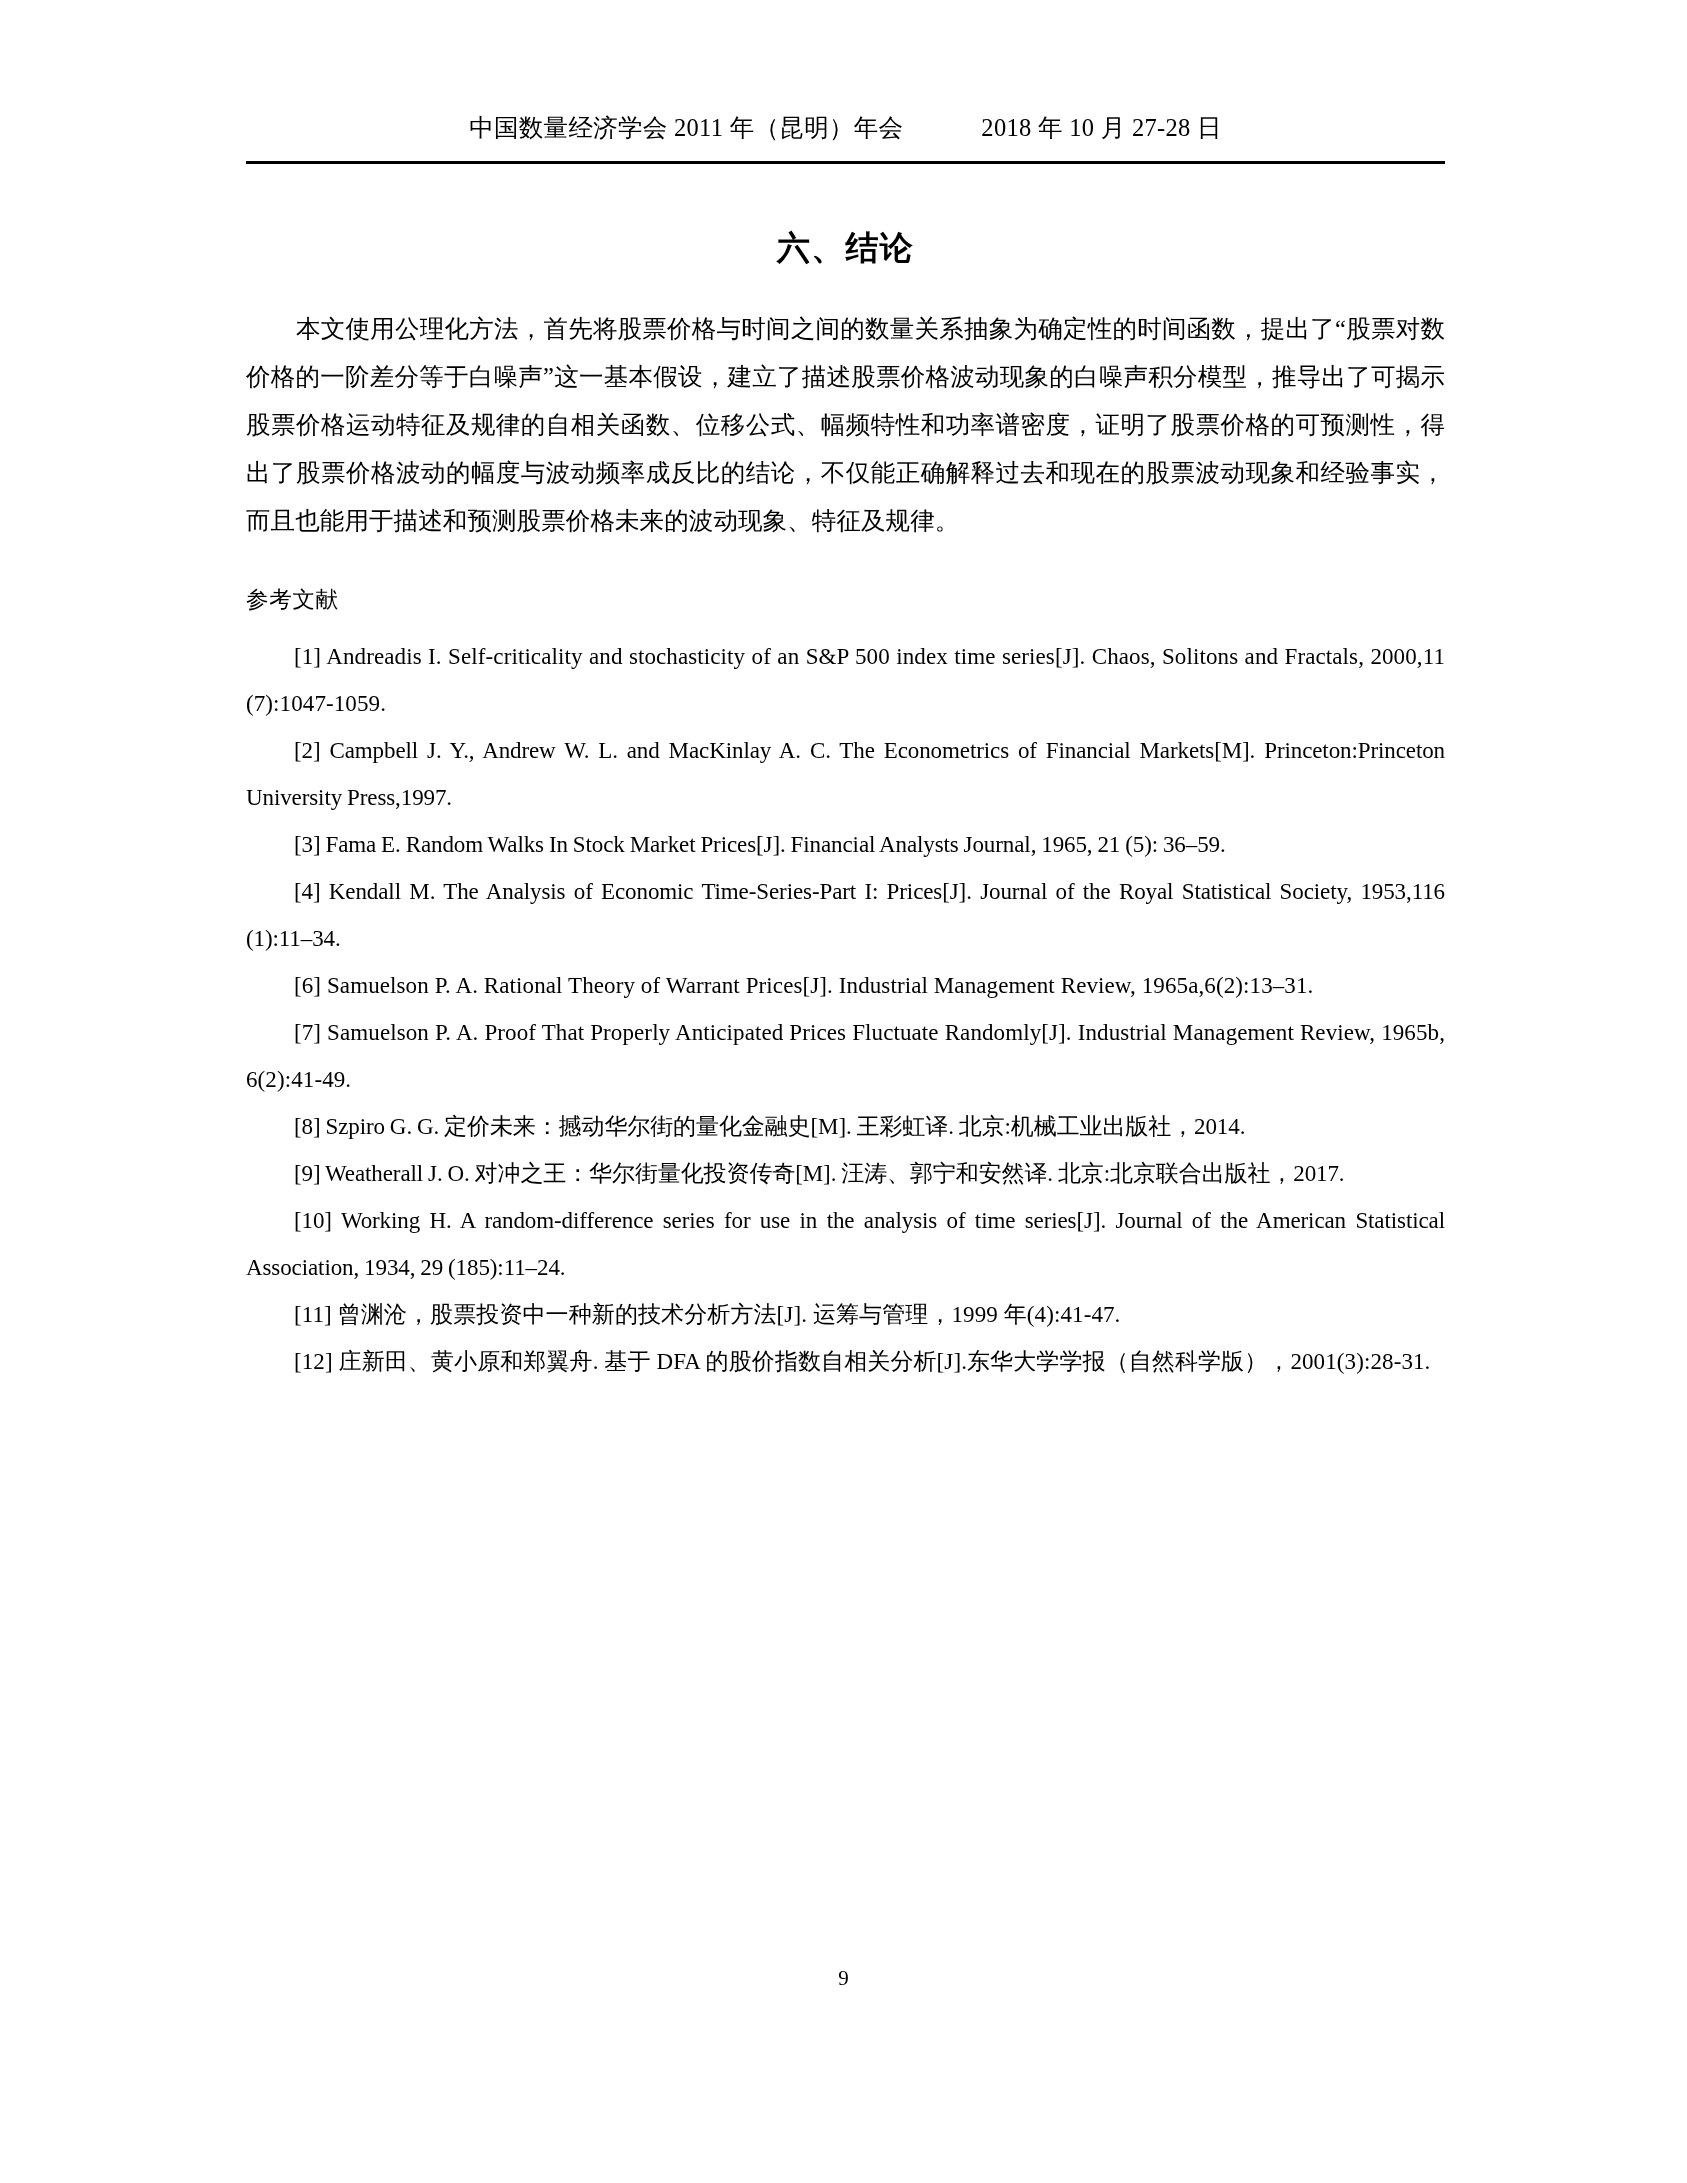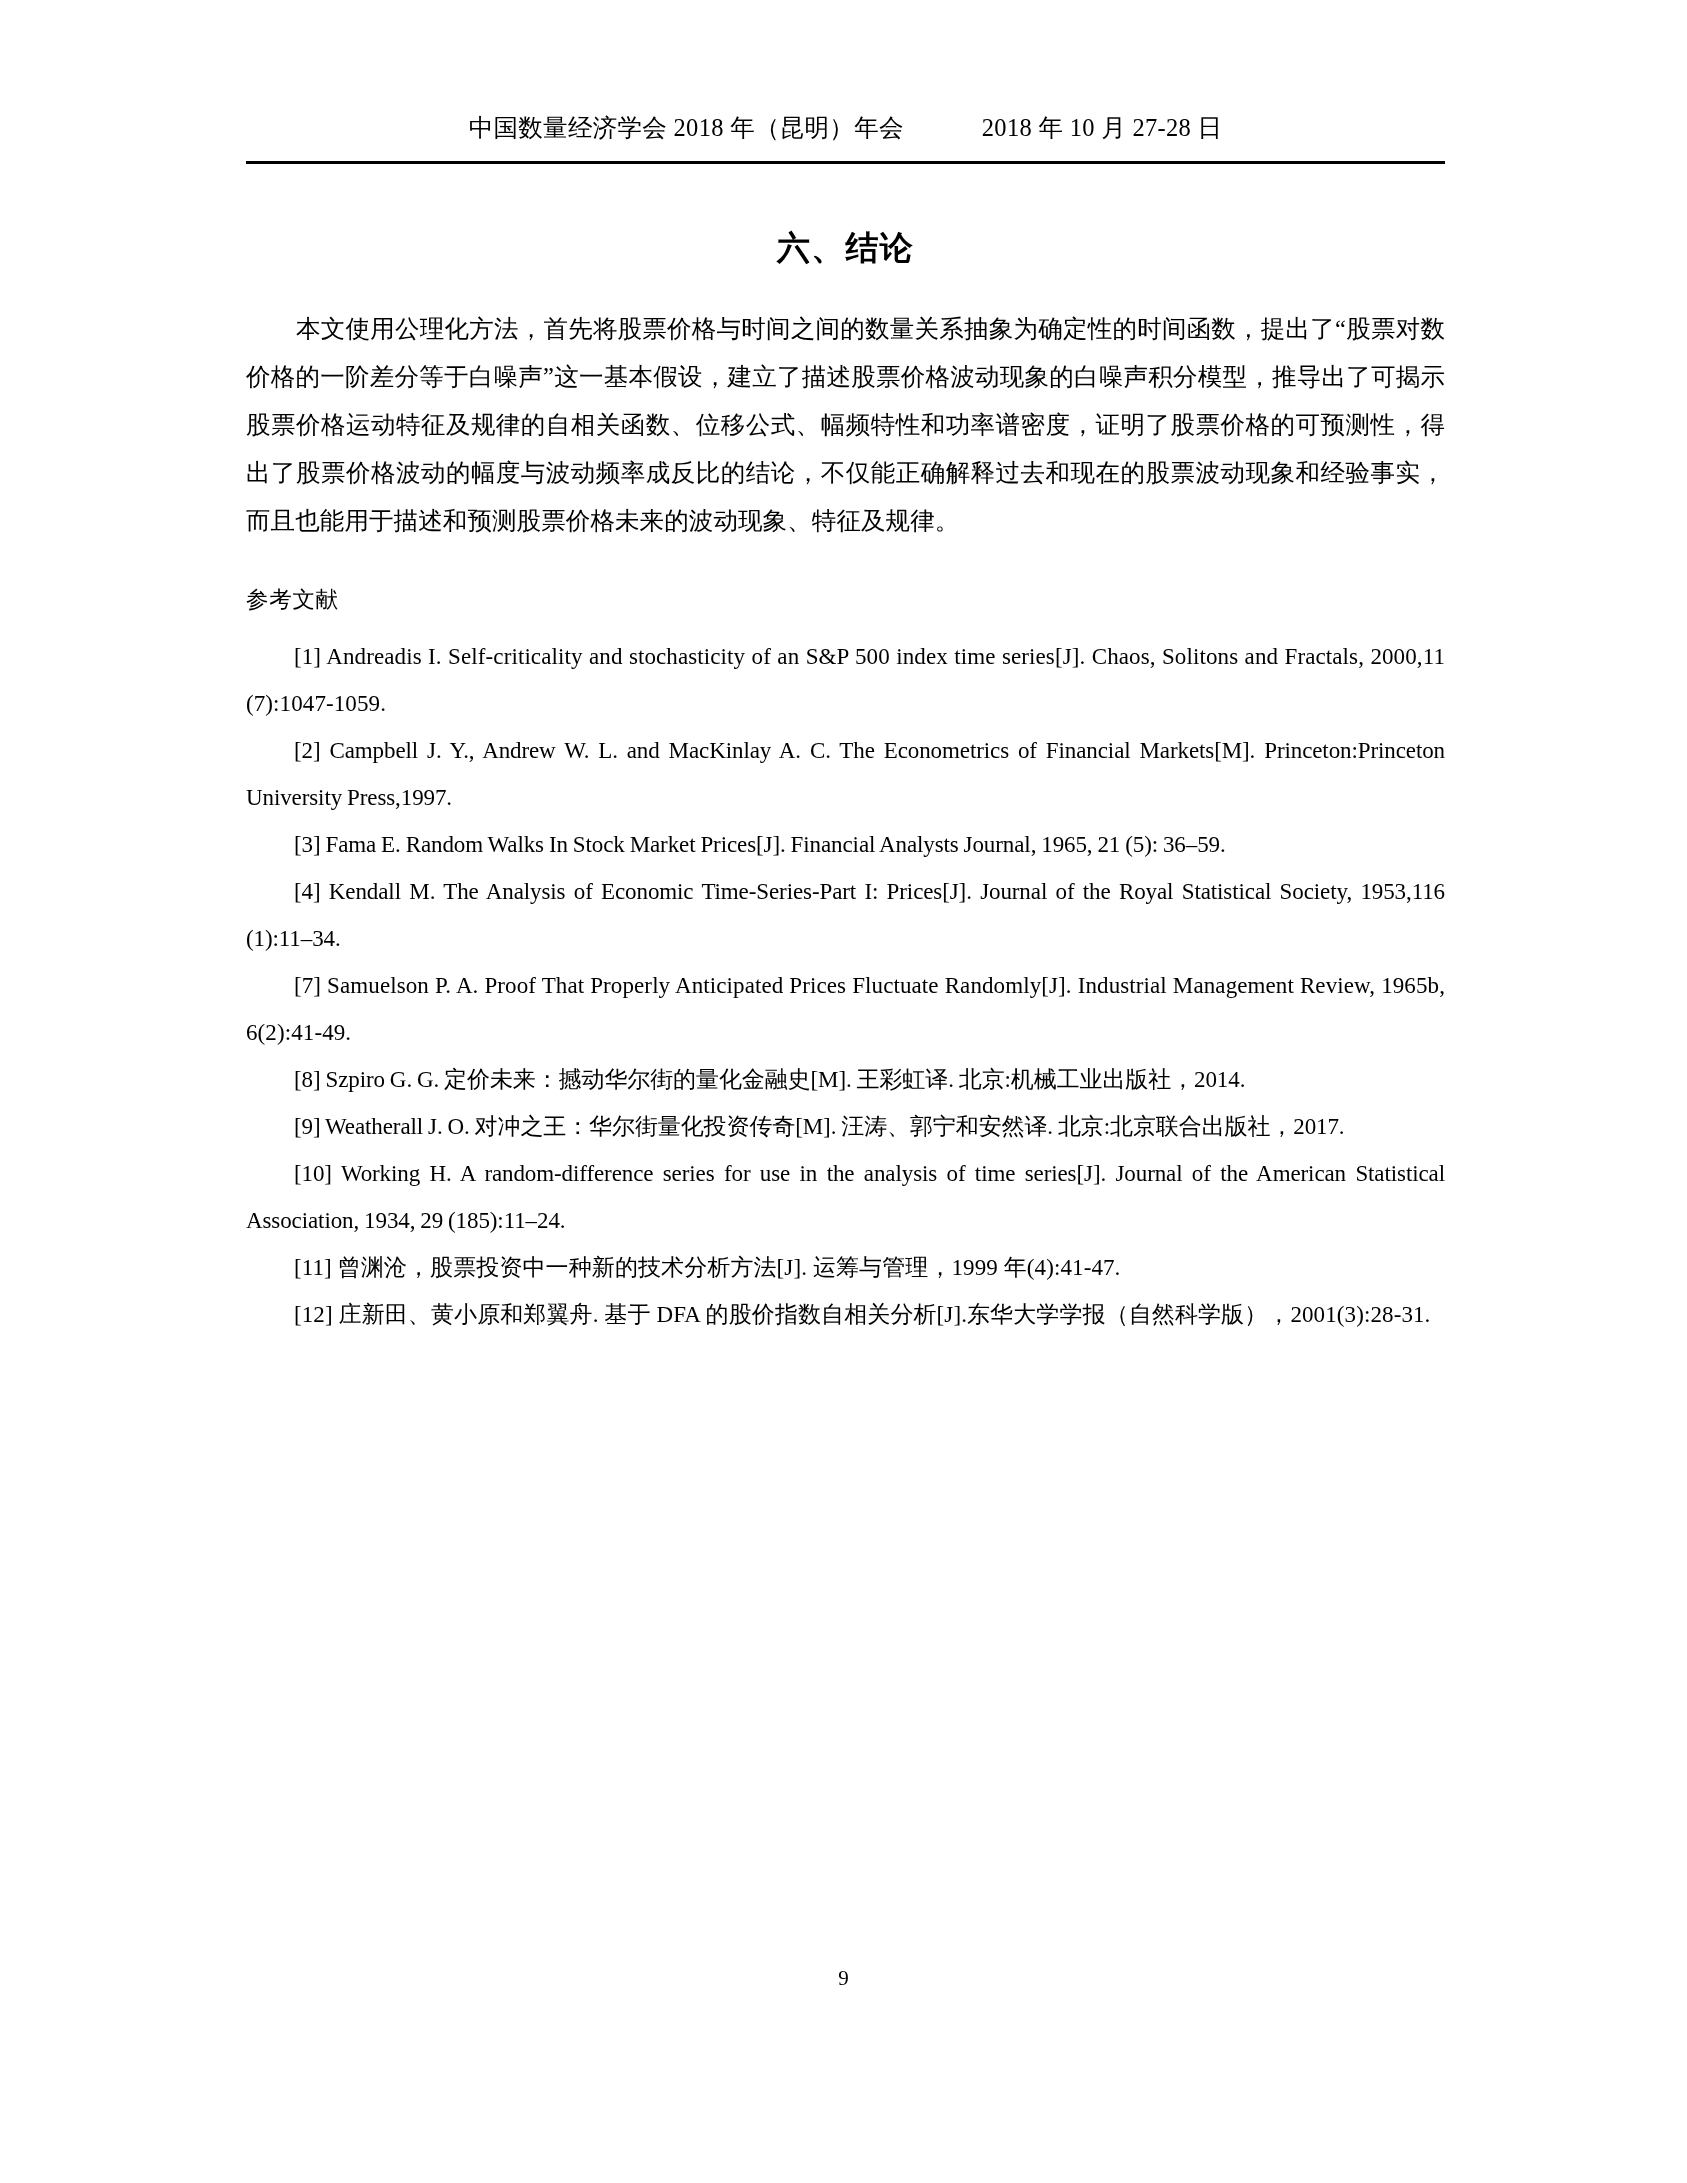--- a/index.html
+++ b/index.html
@@ -121,37 +121,38 @@
 </style>
 </head>
 <body>
 
 <div class="page">
 
   <div class="content">
 
     <div class="header">
       <div class="header-inner">
-        <span class="header-title">中国数量经济学会 2018 年（昆明）年会</span>
+        <span class="header-title">中国数量经济学会 2011 年（昆明）年会</span>
         <span class="header-date">2018 年 10 月 27-28 日</span>
       </div>
       <div class="header-rule"></div>
     </div>
 
     <h1 class="section-title">六、结论</h1>
 
     <p class="body-para">本文使用公理化方法，首先将股票价格与时间之间的数量关系抽象为确定性的时间函数，提出了“股票对数价格的一阶差分等于白噪声”这一基本假设，建立了描述股票价格波动现象的白噪声积分模型，推导出了可揭示股票价格运动特征及规律的自相关函数、位移公式、幅频特性和功率谱密度，证明了股票价格的可预测性，得出了股票价格波动的幅度与波动频率成反比的结论，不仅能正确解释过去和现在的股票波动现象和经验事实，而且也能用于描述和预测股票价格未来的波动现象、特征及规律。</p>
 
     <h2 class="ref-heading">参考文献</h2>
 
     <ul class="ref-list">
       <li class="ref-item">[1] Andreadis I. Self-criticality and stochasticity of an S&amp;P 500 index time series[J]. Chaos, Solitons and Fractals, 2000,11 (7):1047-1059.</li>
       <li class="ref-item tight">[2] Campbell J. Y., Andrew W. L. and MacKinlay A. C. The Econometrics of Financial Markets[M]. Princeton:Princeton University Press,1997.</li>
       <li class="ref-item tight">[3] Fama E. Random Walks In Stock Market Prices[J]. Financial Analysts Journal, 1965, 21 (5): 36–59.</li>
       <li class="ref-item tight">[4] Kendall M. The Analysis of Economic Time-Series-Part I: Prices[J]. Journal of the Royal Statistical Society, 1953,116 (1):11–34.</li>
+      <li class="ref-item">[6] Samuelson P. A. Rational Theory of Warrant Prices[J]. Industrial Management Review, 1965a,6(2):13–31.</li>
       <li class="ref-item">[7] Samuelson P. A. Proof That Properly Anticipated Prices Fluctuate Randomly[J]. Industrial Management Review, 1965b, 6(2):41-49.</li>
       <li class="ref-item tight">[8] Szpiro G. G. 定价未来：撼动华尔街的量化金融史[M]. 王彩虹译. 北京:机械工业出版社，2014.</li>
       <li class="ref-item tight">[9] Weatherall J. O. 对冲之王：华尔街量化投资传奇[M]. 汪涛、郭宁和安然译. 北京:北京联合出版社，2017.</li>
       <li class="ref-item tight">[10] Working H. A random-difference series for use in the analysis of time series[J]. Journal of the American Statistical Association, 1934, 29 (185):11–24.</li>
       <li class="ref-item">[11] 曾渊沧，股票投资中一种新的技术分析方法[J]. 运筹与管理，1999 年(4):41-47.</li>
       <li class="ref-item">[12] 庄新田、黄小原和郑翼舟. 基于 DFA 的股价指数自相关分析[J].东华大学学报（自然科学版），2001(3):28-31.</li>
     </ul>
 
   </div>
 

